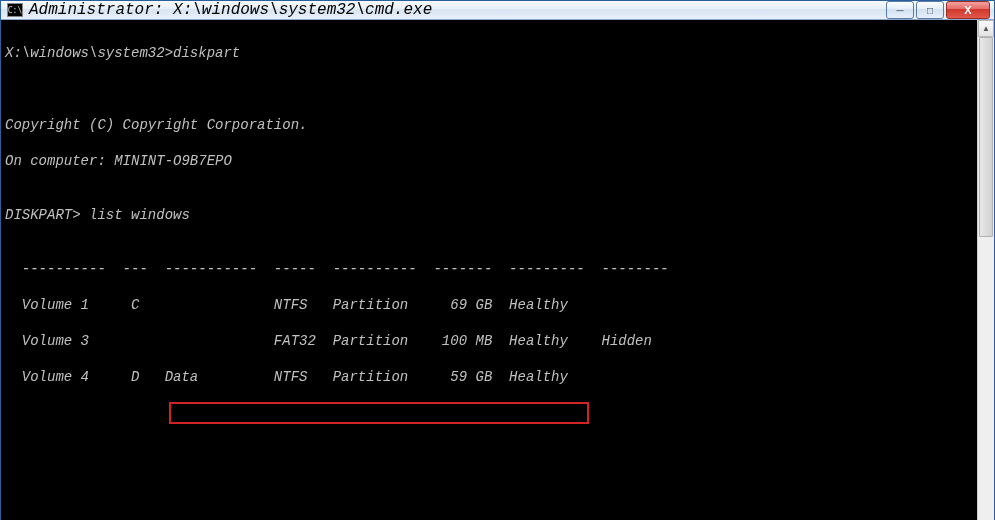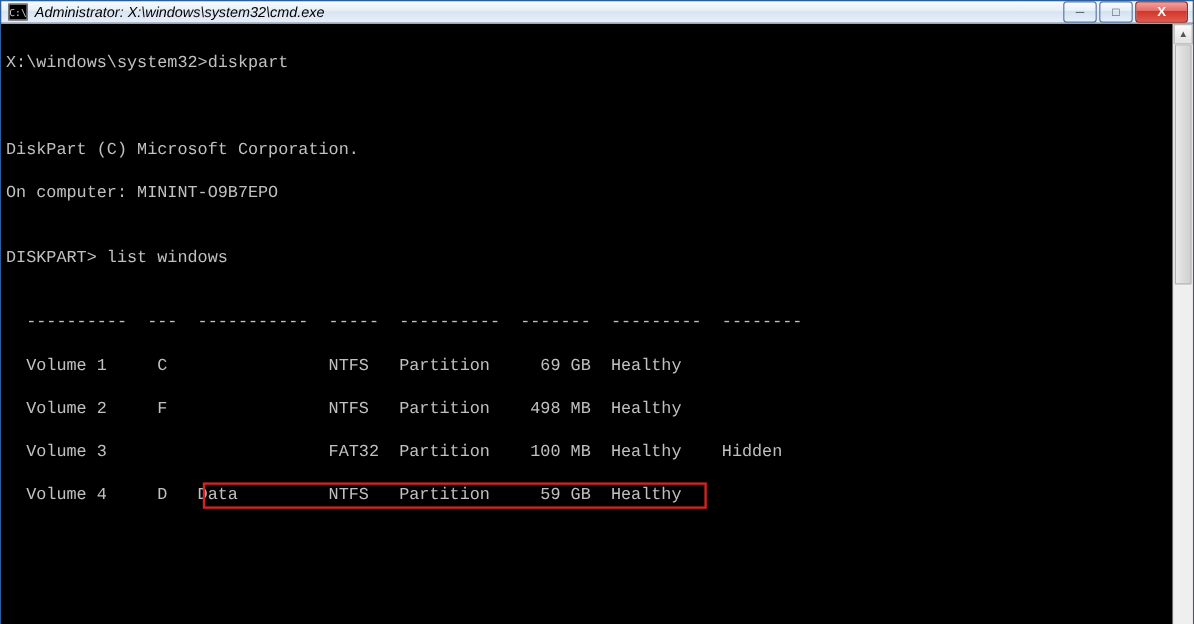--- a/index.html
+++ b/index.html
@@ -38,21 +38,22 @@
     display: flex;
     align-items: center;
     justify-content: center;
     font-size: 8px;
     color: #ccc;
     font-family: "Consolas", monospace;
   }
   .titlebar .title-text {
     flex: 0 0 auto;
     font-style: italic;
-    font-size: 12px;
+    font-size: 16px;
+    font-family: Liberation Mono, monospace;
   }
   .titlebar .spacer { flex: 1; }
   .win-btns {
     display: flex;
     gap: 2px;
     padding-right: 4px;
   }
   .win-btn {
     width: 28px;
     height: 18px;
@@ -123,21 +124,21 @@
     height: 200px;
     background: linear-gradient(to right, #e8e8e8, #d0d0d0);
     border: 1px solid #b0b0b0;
     border-radius: 1px;
   }
   .highlight-box {
     position: absolute;
     border: 2px solid #d02424;
     pointer-events: none;
   }
-  .row { display: block; }
+  .row { display: block; font-style: italic; }
 </style>
 </head>
 <body>
 
 <div class="window">
 
   <div class="titlebar">
     <div class="app-icon">C:\</div>
     <div class="title-text">Administrator: X:\windows\system32\cmd.exe</div>
     <div class="spacer"></div>
@@ -152,28 +153,27 @@
         <span class="x-stroke">X</span>
       </div>
     </div>
   </div>
 
   <div class="console-wrap">
     <div class="console">
 <span class="row"><span>X:\windows\system32&gt;</span><span>diskpart</span></span>
 <span class="row"></span>
 <span class="row"></span>
-<span class="row">DiskPart (C) Microsoft Corporation.</span>
+<span class="row">Copyright (C) Copyright Corporation.</span>
 <span class="row">On computer: MININT-O9B7EPO</span>
 <span class="row"></span>
 <span class="row"><span>DISKPART&gt; </span><span>list windows</span></span>
 <span class="row"></span>
 <span class="row">  ----------  ---  -----------  -----  ----------  -------  ---------  --------</span>
 <span class="row">  Volume 1     C                NTFS   Partition     69 GB  Healthy</span>
-<span class="row">  Volume 2     F                NTFS   Partition    498 MB  Healthy</span>
 <span class="row">  Volume 3                      FAT32  Partition    100 MB  Healthy    Hidden</span>
 <span class="row">  Volume 4     D   Data         NTFS   Partition     59 GB  Healthy</span>
 <span class="row"></span>
 
 <span class="row"></span>
 
 <span class="row"></span>
 
 <span class="row"></span>
 

